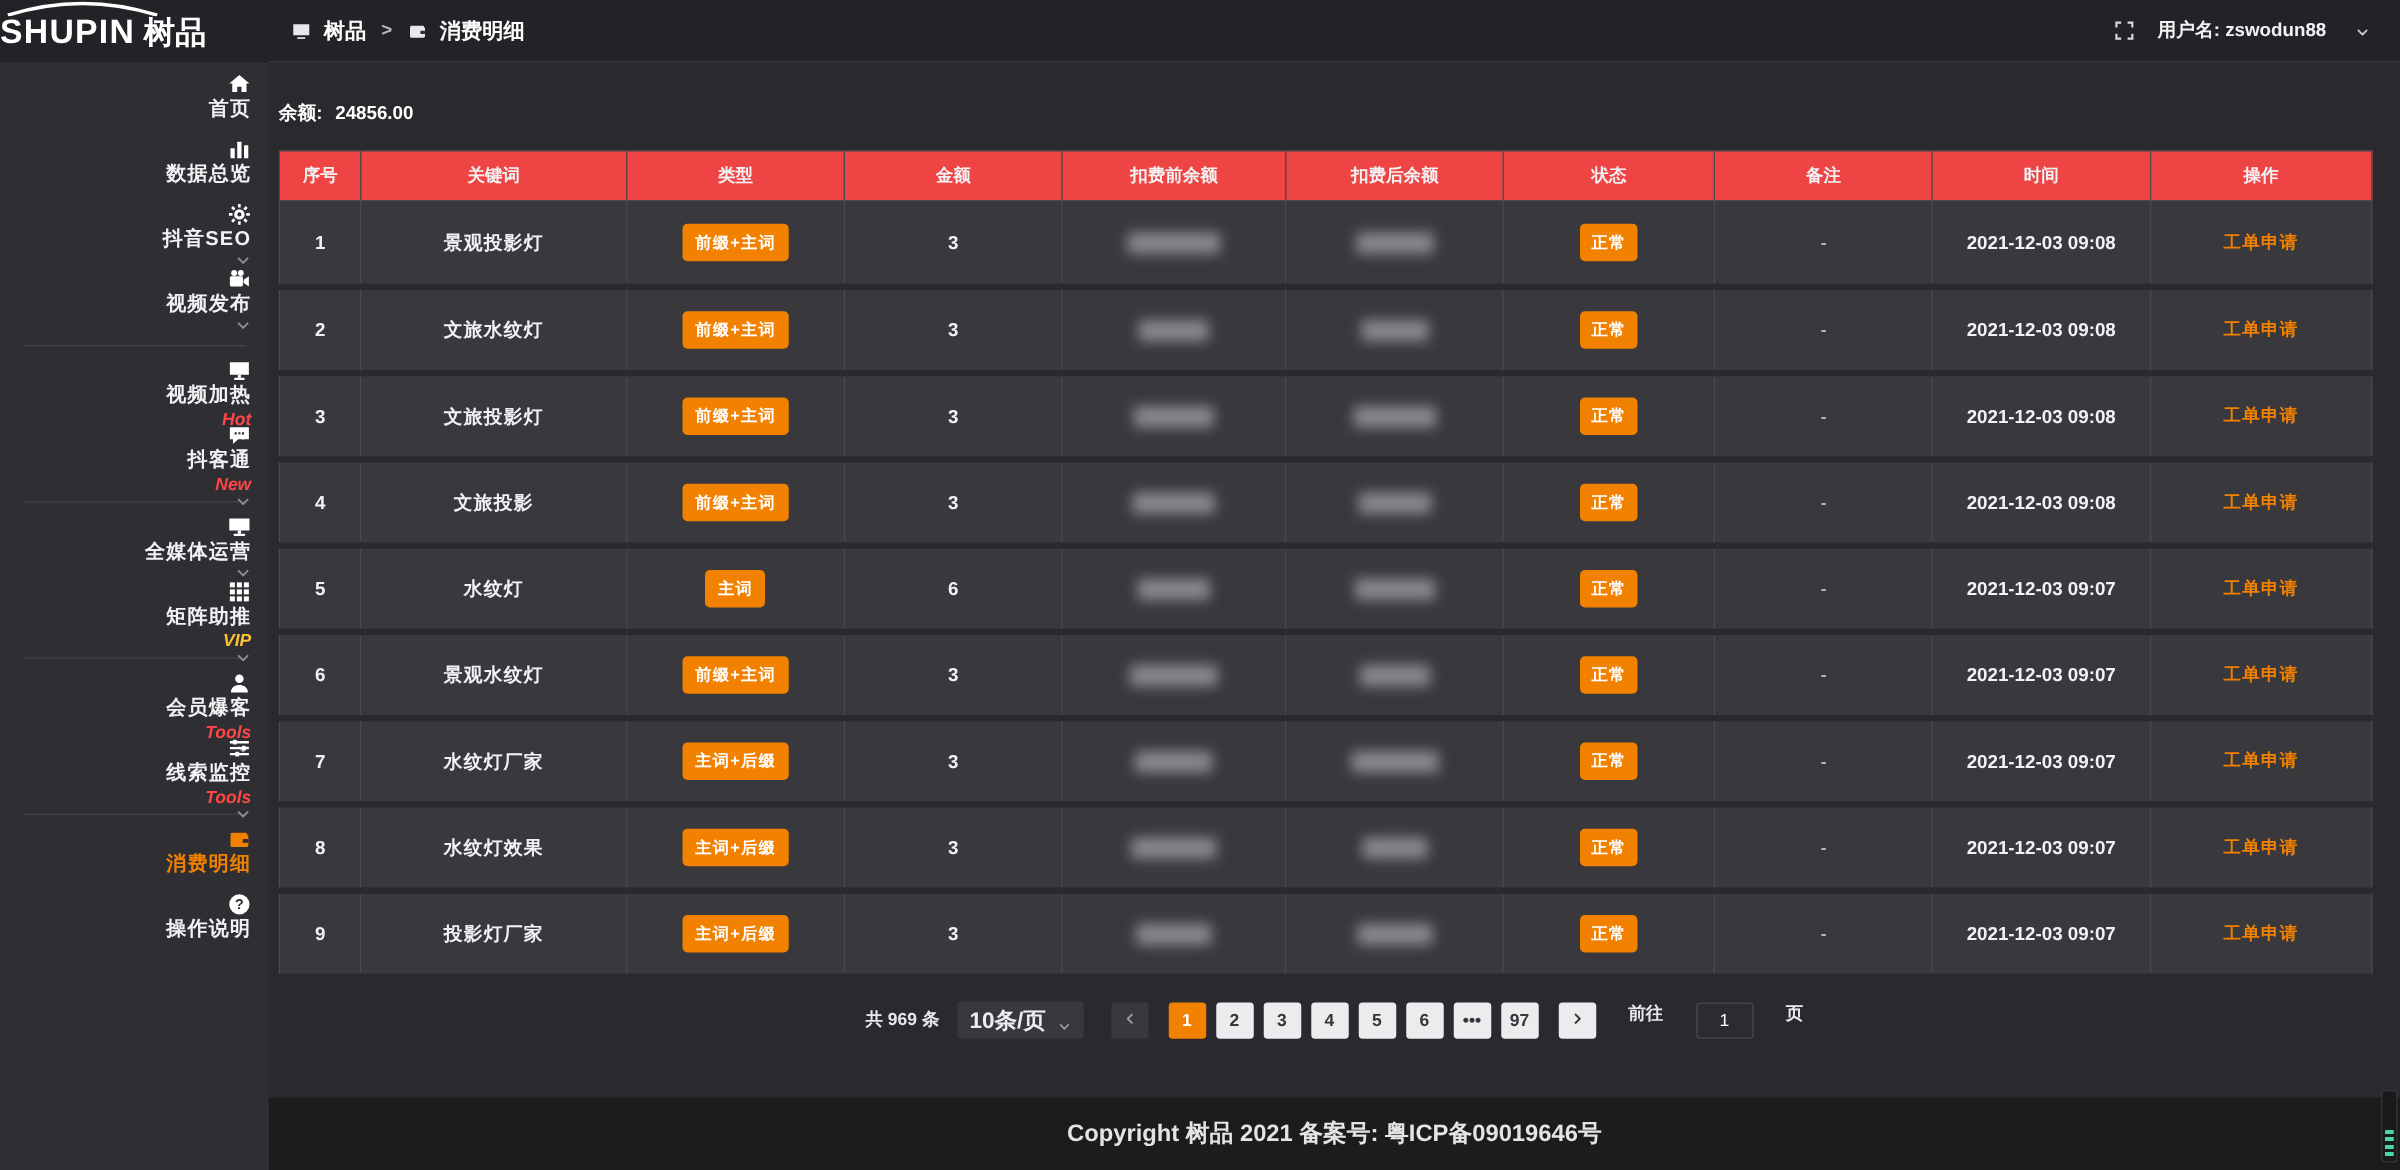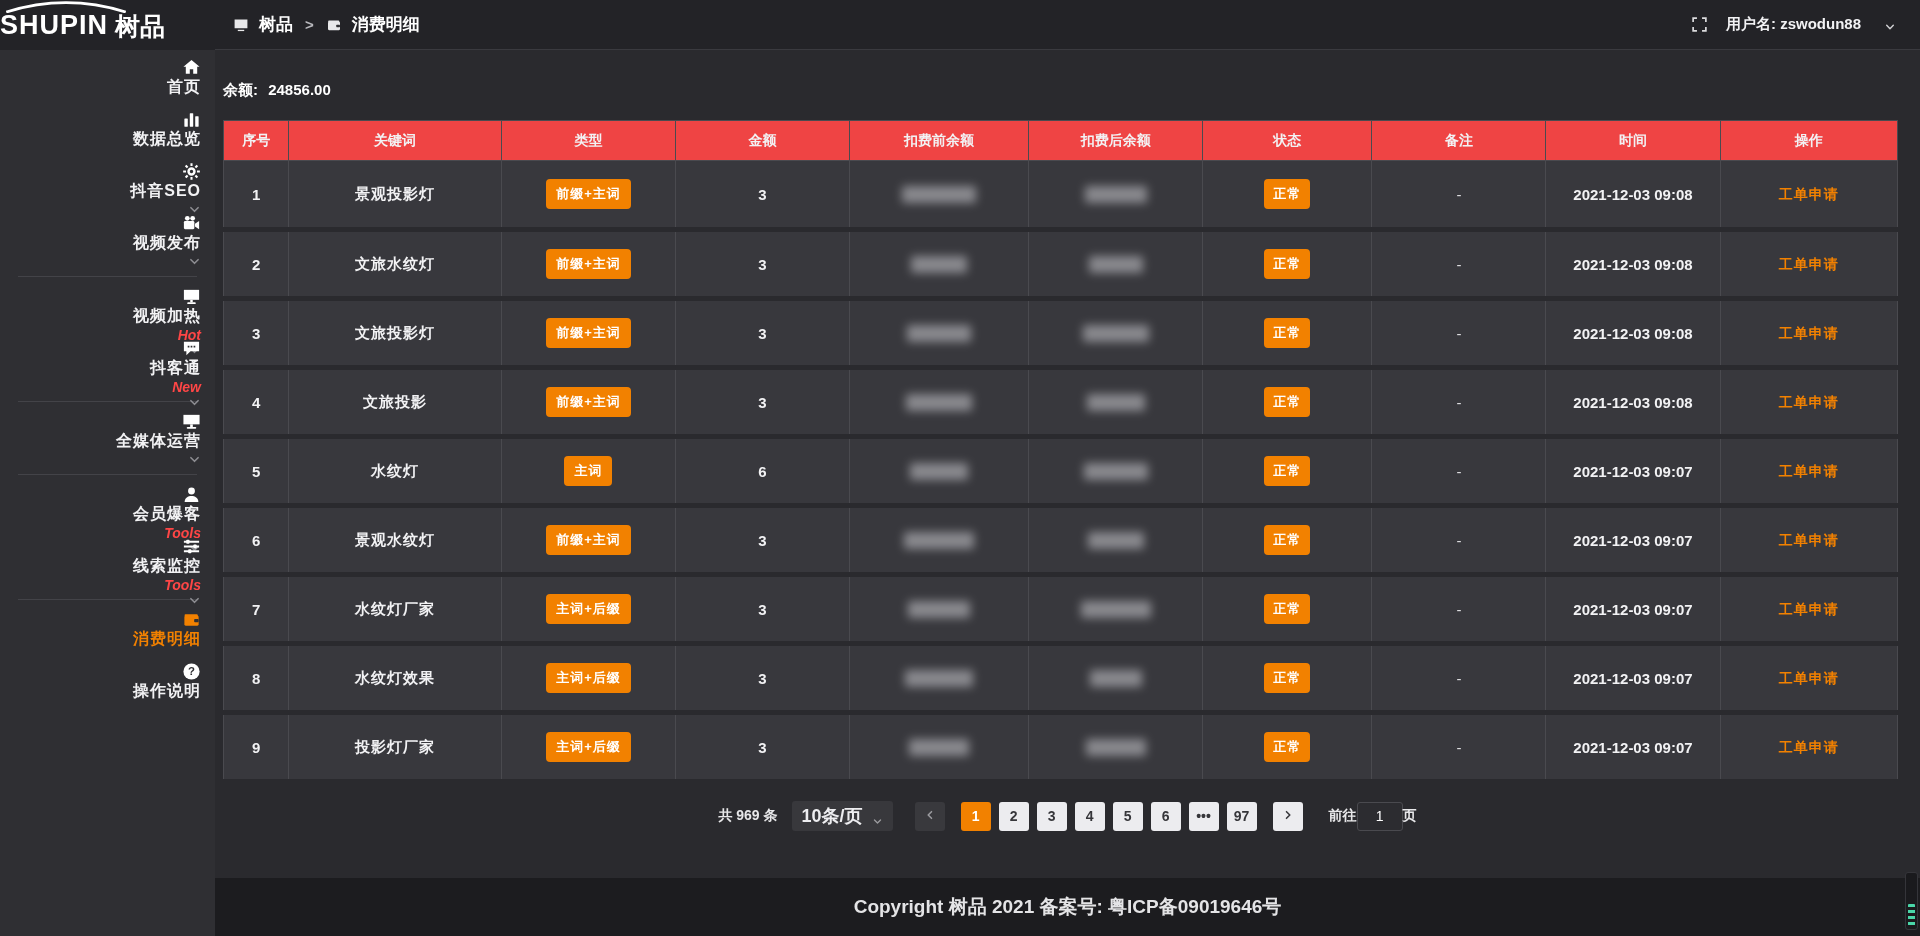--- a/index.html
+++ b/index.html
@@ -72,21 +72,21 @@
   .select .chev { width:11px; height:11px; color:#9a9a9e; }
   .select .chev svg { width:11px; height:11px; }
   .pbtn { min-width:30px; height:29px; border:none; border-radius:3px; display:flex; align-items:center; justify-content:center;
     background:#ececef; color:#36363a; font-size:14px; font-weight:700; cursor:pointer; padding:0 7px;
     font-family:"Liberation Sans","DejaVu Sans",sans-serif; }
   .pbtn.active { background:#f28100; color:#fff; }
   .pbtn.prev { background:#39393d; color:#9b9b9f; margin-right:8px; }
   .pbtn.next { margin-left:8px; }
   .pbtn svg { width:12px; height:12px; }
   .pages { display:flex; gap:8px; }
-  .goto { display:flex; align-items:center; gap:0; margin-left:18px; font-size:14px; font-weight:700; }
+  .goto { display:flex; align-items:flex-start; gap:26px; margin-left:18px; font-size:14px; font-weight:700; }
   .goto input { width:46px; height:29px; background:#2c2c30; border:1px solid #4a4a4f; border-radius:3px;
     color:#fff; text-align:center; font-size:14px; font-family:inherit; }
 
   
   .footer { position:absolute; left:215px; right:0; bottom:0; height:58px; background:#1c1c1f;
     display:flex; align-items:center; justify-content:center; }
   .footer-text { color:#e4e4e6; font-size:19px; font-weight:700; }
 
   
   .float-widget { position:absolute; right:2px; bottom:6px; width:13px; height:58px; background:#1a1a1d;
@@ -186,20 +186,40 @@
         <div class="nav-divider"></div>
         <div class="nav-item">
           <span class="ic">
             <svg viewBox="0 0 20 20" fill="currentColor">
               <path d="M1.5 3h17v10h-17z"></path>
               <rect x="8.6" y="13" width="2.8" height="2.8"></rect>
               <rect x="5" y="15.8" width="10" height="1.8" rx=".9"></rect>
             </svg>
           </span>
           <span class="lbl">全媒体运营</span>
+          <span class="chev"><svg viewBox="0 0 20 20" fill="none" stroke="currentColor" stroke-width="2.4" stroke-linecap="round" stroke-linejoin="round">
+              <path d="M4.5 7.2l5.5 5.6 5.5-5.6"></path>
+            </svg></span>
+        </div>
+        <div class="nav-item">
+          <span class="ic">
+            <svg viewBox="0 0 20 20" fill="currentColor">
+              <rect x="2" y="2" width="4.2" height="4.2"></rect>
+              <rect x="7.9" y="2" width="4.2" height="4.2"></rect>
+              <rect x="13.8" y="2" width="4.2" height="4.2"></rect>
+              <rect x="2" y="7.9" width="4.2" height="4.2"></rect>
+              <rect x="7.9" y="7.9" width="4.2" height="4.2"></rect>
+              <rect x="13.8" y="7.9" width="4.2" height="4.2"></rect>
+              <rect x="2" y="13.8" width="4.2" height="4.2"></rect>
+              <rect x="7.9" y="13.8" width="4.2" height="4.2"></rect>
+              <rect x="13.8" y="13.8" width="4.2" height="4.2"></rect>
+            </svg>
+          </span>
+          <span class="lbl">矩阵助推</span>
+          <span class="badge gold">VIP</span>
           <span class="chev"><svg viewBox="0 0 20 20" fill="none" stroke="currentColor" stroke-width="2.4" stroke-linecap="round" stroke-linejoin="round">
               <path d="M4.5 7.2l5.5 5.6 5.5-5.6"></path>
             </svg></span>
         </div>
         <div class="nav-divider"></div>
         <div class="nav-item">
           <span class="ic">
             <svg viewBox="0 0 20 20" fill="currentColor">
               <circle cx="10" cy="6.3" r="3.6"></circle>
               <path d="M2.8 17.8c0-4.2 3.6-6.3 7.2-6.3s7.2 2.1 7.2 6.3z"></path>

